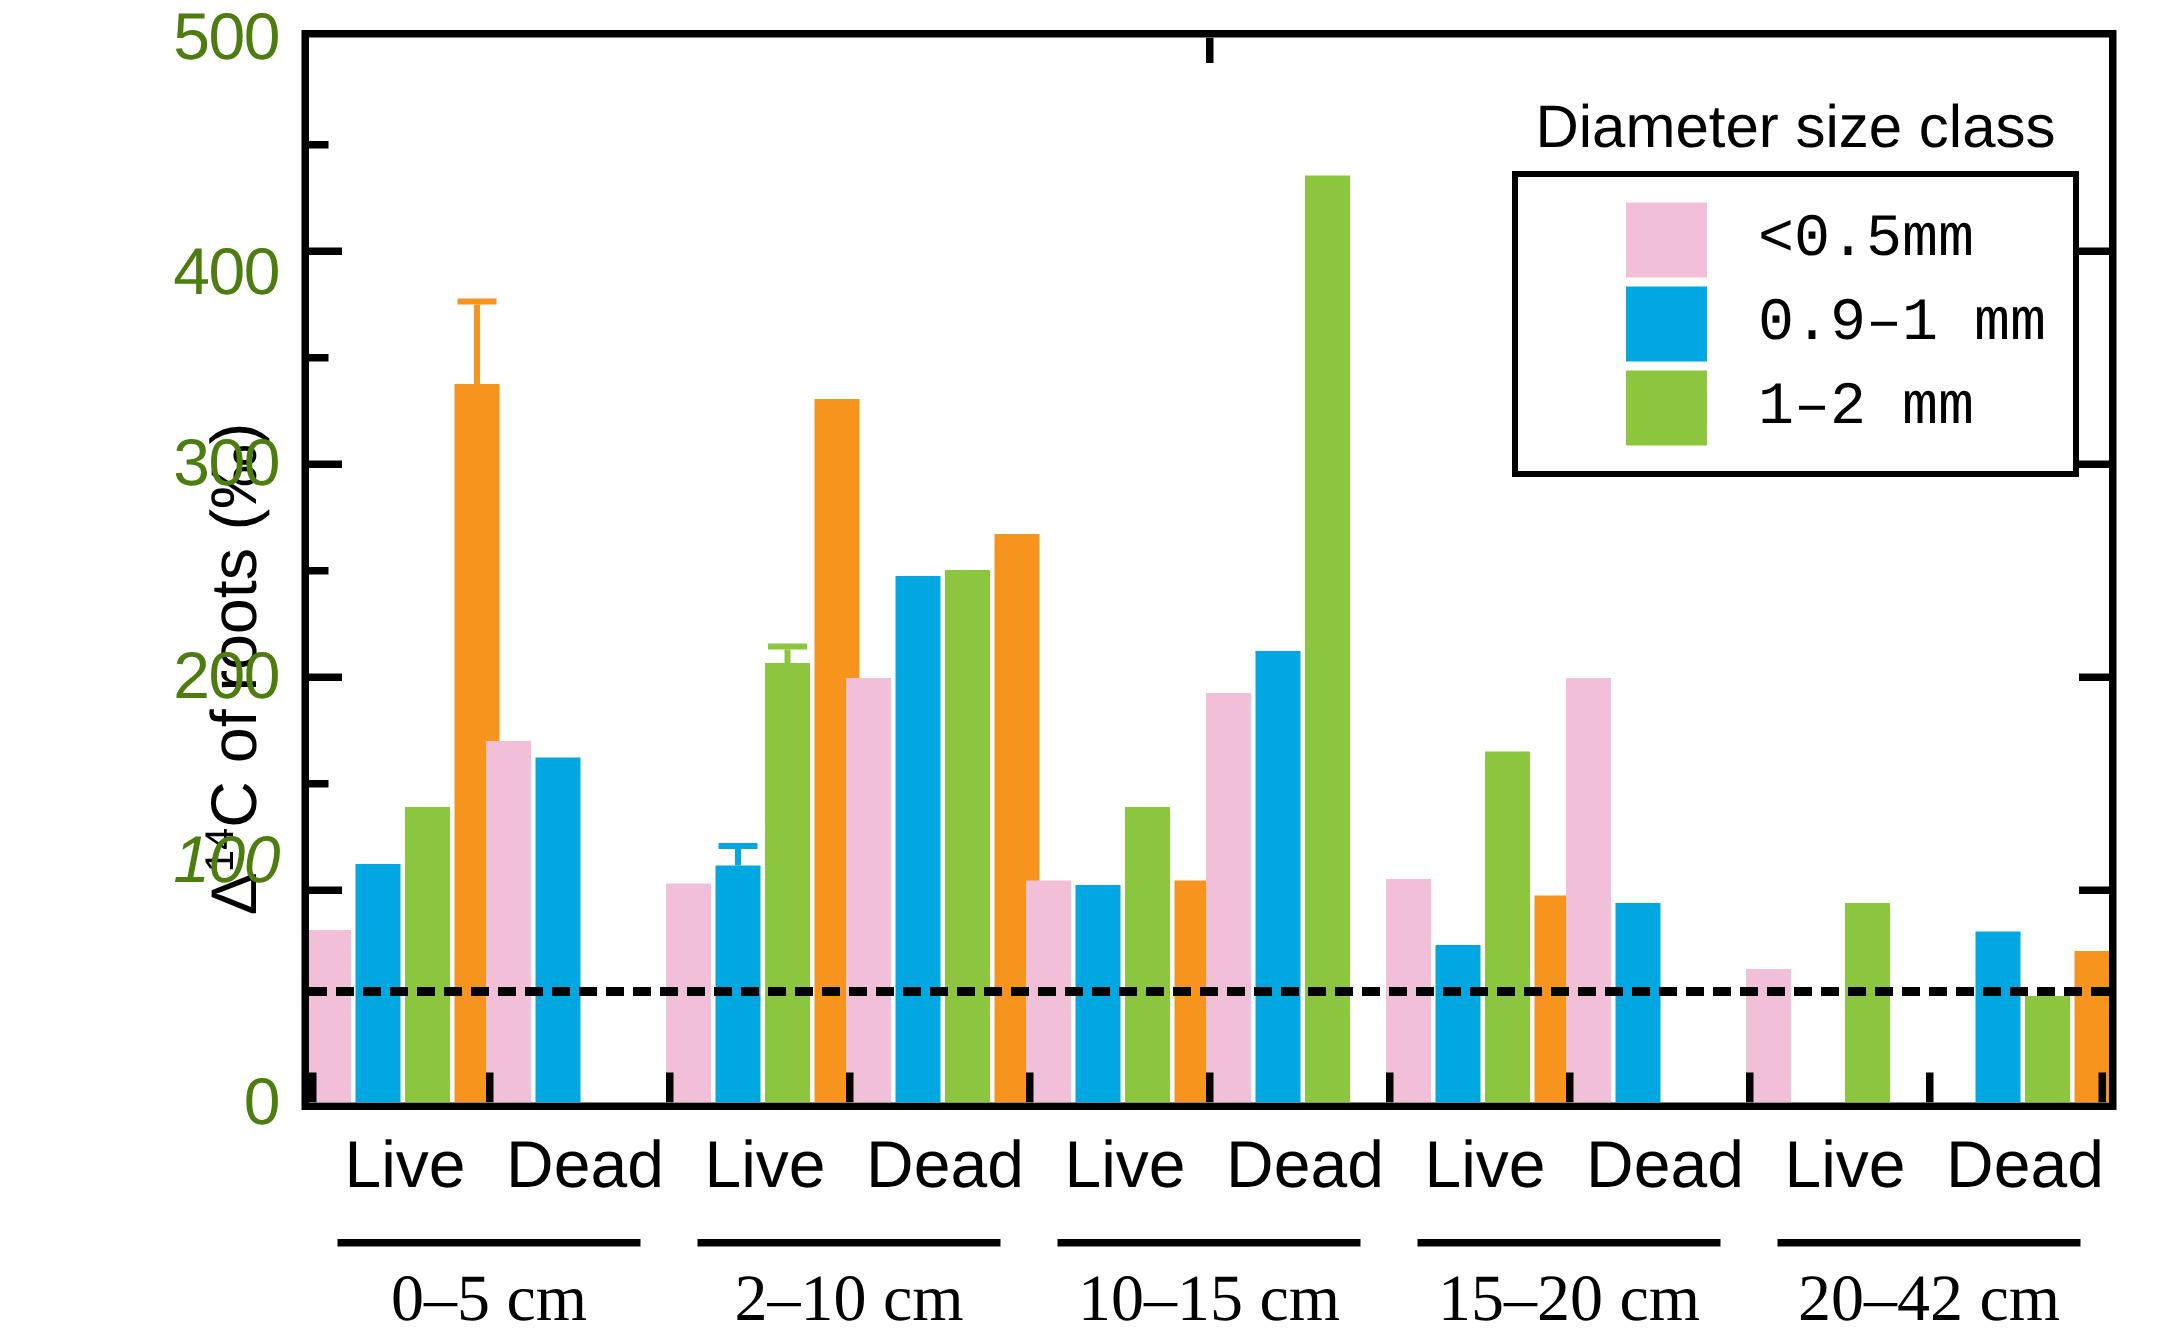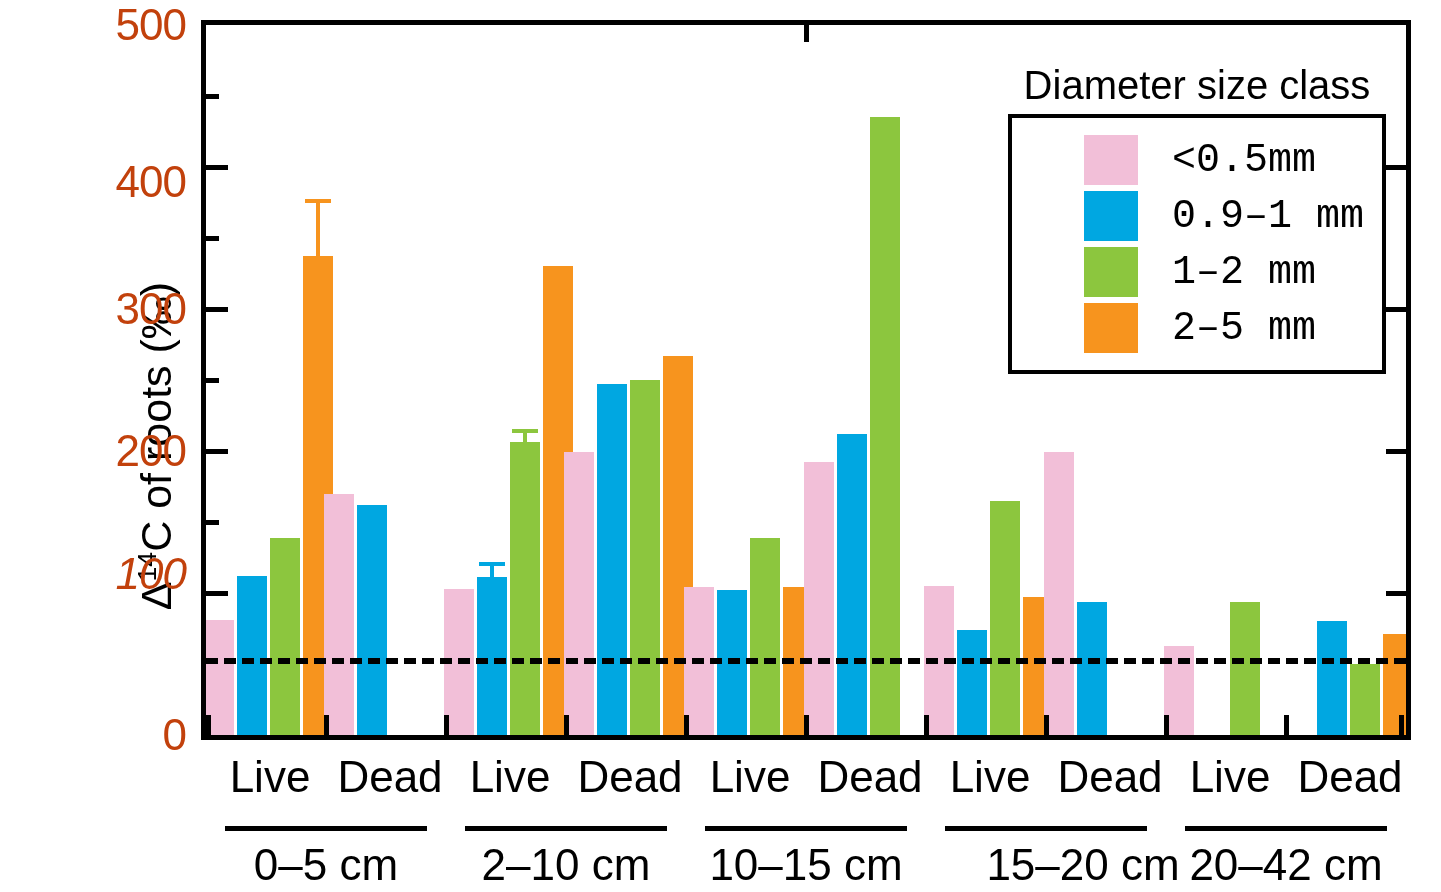--- a/index.html
+++ b/index.html
@@ -28,21 +28,21 @@
   
   .xtick{position:absolute;bottom:0px;width:5px;height:20px;background:#000;}
 
   
   .ttick{position:absolute;top:0px;width:5px;height:17px;background:#000;}
   
   .rtick{position:absolute;right:0px;height:5px;width:20px;background:#000;}
 
   .ylabel-num{
     position:absolute;right:1255px;
-    font-size:44px;color:#c2410c;text-align:right;
+    font-size:44px;color:#4d7c0f;text-align:right;
     transform:translateY(-50%);
     white-space:nowrap;letter-spacing:-1px;
   }
 
   #ytitle{
     position:absolute;
     left:-8px; top:50%;
     transform:translateY(-50%) rotate(-90deg);
     transform-origin:center center;
     font-size:43px;color:#000;white-space:nowrap;
@@ -72,21 +72,21 @@
   
   .lvl-label{
     position:absolute;top:752px;
     font-size:44px;color:#000;text-align:center;
     transform:translateX(-50%);white-space:nowrap;
   }
   .grp-rule{position:absolute;top:826px;height:5px;background:#000;transform:translateX(-50%);}
   .grp-label{
     position:absolute;top:840px;
     font-size:44px;color:#000;text-align:center;
-    transform:translateX(-50%);white-space:nowrap;
+    transform:translateX(-50%);white-space:nowrap;font-family:Liberation Serif, serif;
   }
 </style>
 </head>
 <body>
 
 <div id="root">
 
   <div id="ytitle">
     <span>Δ</span><sup>14</sup><span>C of roots (‰)</span>
   </div>
@@ -179,40 +179,36 @@
       <div class="lvl-label" style="left: 1110px;">Dead</div>
       <div class="lvl-label" style="left: 1230px;">Live</div>
       <div class="lvl-label" style="left: 1350px;">Dead</div>
       <div class="grp-rule" style="left: 326px; width: 202px;"></div>
       <div class="grp-label" style="left: 326px;">0–5 cm</div>
       <div class="grp-rule" style="left: 566px; width: 202px;"></div>
       <div class="grp-label" style="left: 566px;">2–10 cm</div>
       <div class="grp-rule" style="left: 806px; width: 202px;"></div>
       <div class="grp-label" style="left: 806px;">10–15 cm</div>
       <div class="grp-rule" style="left: 1046px; width: 202px;"></div>
-      <div class="grp-label" style="left: 1083px;">15–20 cm</div>
+      <div class="grp-label" style="left: 1046px;">15–20 cm</div>
       <div class="grp-rule" style="left: 1286px; width: 202px;"></div>
       <div class="grp-label" style="left: 1286px;">20–42 cm</div>
     </div>
 
   <div id="legend-wrap">
     <div id="legend-title">Diameter size class</div>
     <div id="legend-box">
         <div class="legend-row">
           <div class="legend-swatch" style="background: rgb(242, 191, 216);"></div>
           <div class="legend-label">&lt;0.5mm</div>
         </div>
         <div class="legend-row">
           <div class="legend-swatch" style="background: rgb(0, 167, 225);"></div>
           <div class="legend-label">0.9–1 mm</div>
         </div>
         <div class="legend-row">
           <div class="legend-swatch" style="background: rgb(140, 198, 62);"></div>
           <div class="legend-label">1–2 mm</div>
         </div>
-        <div class="legend-row">
-          <div class="legend-swatch" style="background: rgb(247, 148, 30);"></div>
-          <div class="legend-label">2–5 mm</div>
-        </div>
       </div>
   </div>
 
 </div>
 
 </body></html>

